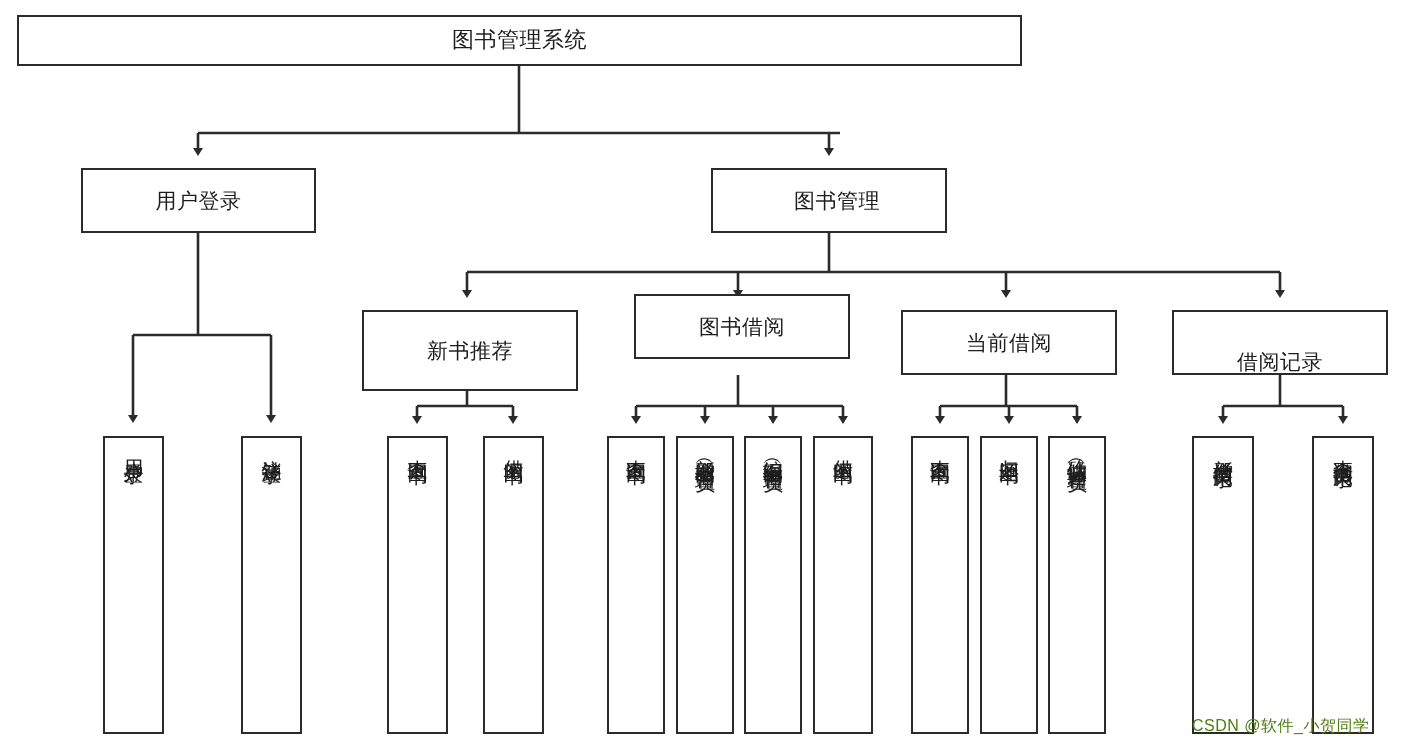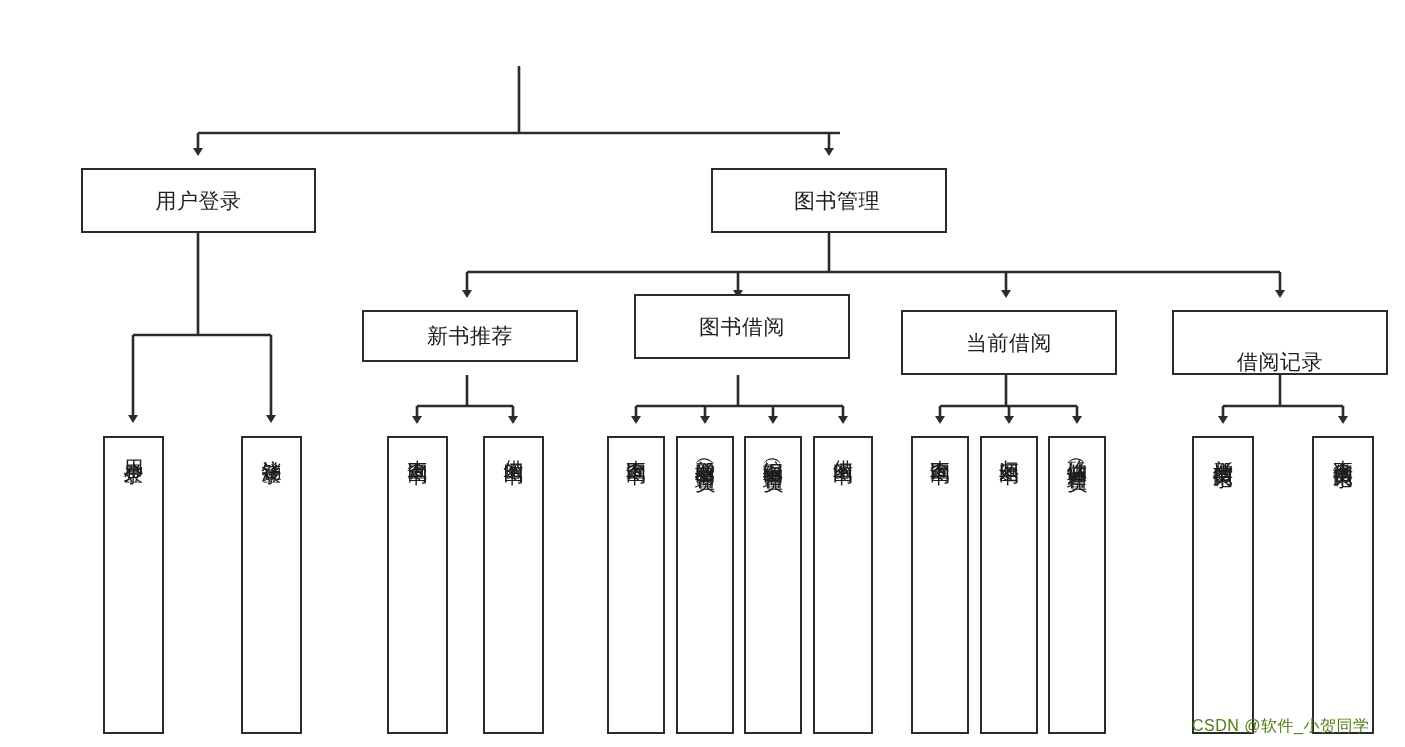--- a/index.html
+++ b/index.html
@@ -114,29 +114,32 @@
       <path d="M1009,406 L1009,420" marker-end="url(#arrow)"></path>
       <path d="M1077,406 L1077,420" marker-end="url(#arrow)"></path>
 
       <path d="M1280,375 L1280,406"></path>
       <path d="M1223,406 L1343,406"></path>
       <path d="M1223,406 L1223,420" marker-end="url(#arrow)"></path>
       <path d="M1343,406 L1343,420" marker-end="url(#arrow)"></path>
     </g>
   </svg>
 
+  <div class="node horizontal root" style="left:17px; top:15px; width:1005px; height:51px;">
+    <span class="node-label">图书管理系统</span>
+  </div>
 
   <div class="node horizontal" style="left:81px; top:168px; width:235px; height:65px;">
     <span class="node-label">用户登录</span>
   </div>
   <div class="node horizontal" style="left:711px; top:168px; width:236px; height:65px;padding-left:16px;">
     <span class="node-label">图书管理</span>
   </div>
 
-  <div class="node horizontal" style="left:362px; top:310px; width:216px; height:52px;">
+  <div class="node horizontal" style="left:362px; top:310px; width:216px; height:81px;">
     <span class="node-label">新书推荐</span>
   </div>
   <div class="node horizontal" style="left:634px; top:294px; width:216px; height:65px;">
     <span class="node-label">图书借阅</span>
   </div>
   <div class="node horizontal" style="left:901px; top:310px; width:216px; height:65px;">
     <span class="node-label">当前借阅</span>
   </div>
   <div class="node horizontal" style="left:1172px; top:310px; width:216px; height:65px;align-items:flex-end;">
     <span class="node-label">借阅记录</span>

